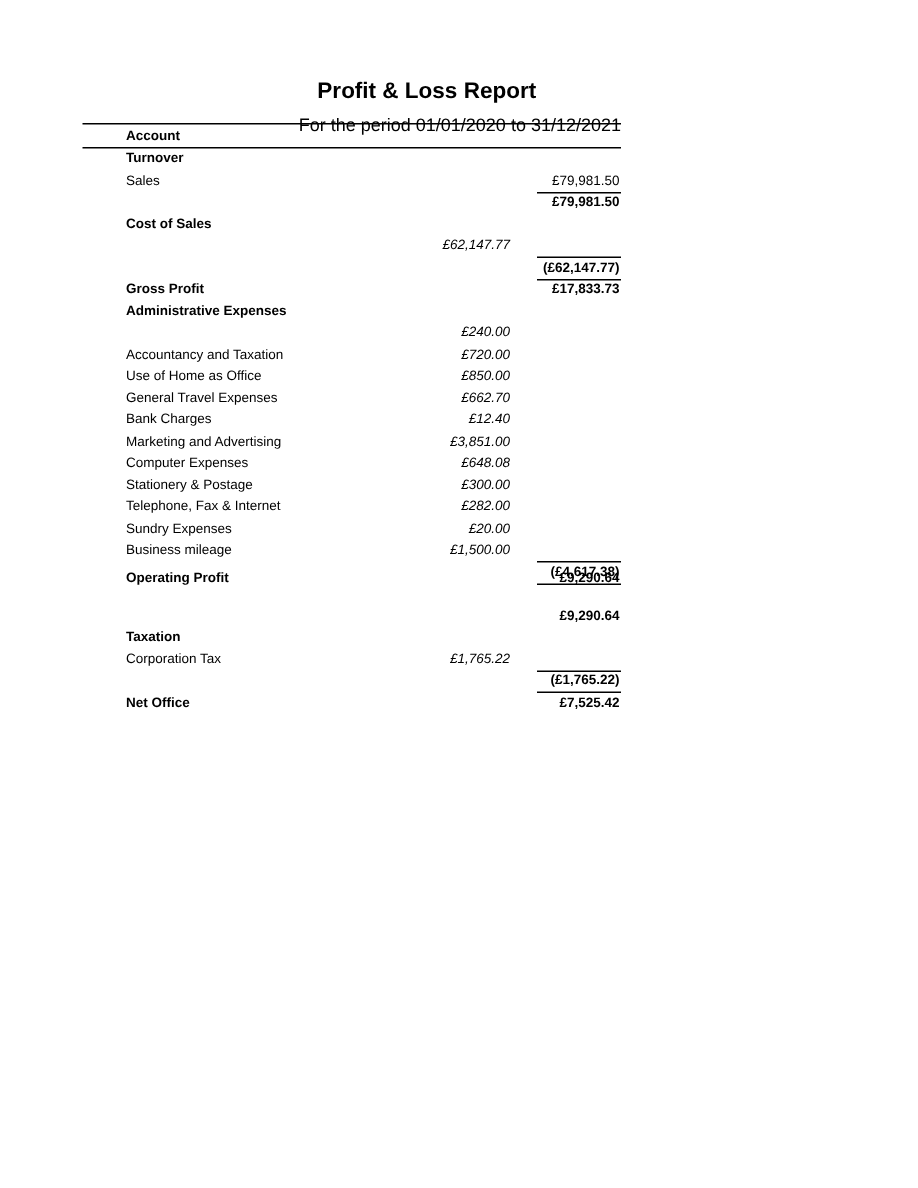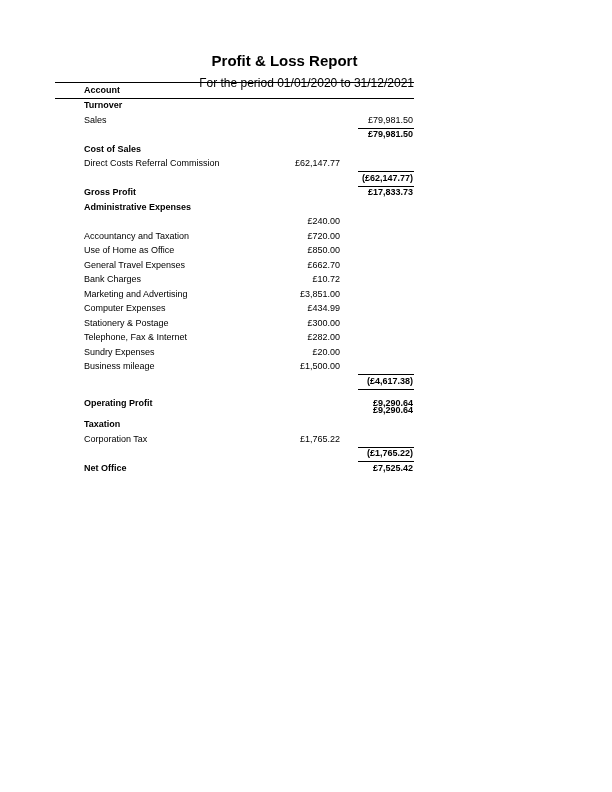--- a/index.html
+++ b/index.html
@@ -5,21 +5,21 @@
   html, body { margin: 0; padding: 0; background: #ffffff; }
   body { width: 612px; height: 792px; position: relative; overflow: hidden;
          font-family: "Liberation Sans", "DejaVu Sans", sans-serif; color: #000; }
   .report { position: absolute; left: 55px; top: 55px; width: 359px; }
   .title { position: absolute; left: 0; top: 0; width: 359px; text-align: center;
            font-size: 15px; font-weight: bold; line-height: 12px; padding-left: 100px; box-sizing: border-box; }
   .period { position: absolute; right: 0; top: 22px; font-size: 12px; line-height: 12px; text-align: right; }
   .hdr-rule { position: absolute; left: 0; width: 359px; border-top: 1px solid #000; }
   .row { position: absolute; left: 0; width: 359px; height: 14.5px; font-size: 9px; line-height: 14.5px; }
   .row .lbl { position: absolute; left: 1px; top: 0; white-space: nowrap; margin-left: 28px; }
-  .row .mid { position: absolute; right: 74px; top: 0; text-align: right; white-space: nowrap; }
+  .row .mid { position: absolute; right: 74px; top: 0; text-align: right; white-space: nowrap; font-style: italic; }
   .row .rt  { position: absolute; right: 1px; top: 0; text-align: right; white-space: nowrap; }
   .b { font-weight: bold; }
   .rule { position: absolute; left: 303px; width: 56px; border-top: 1px solid #000; }
 </style>
 </head>
 <body>
 
 <div class="report">
   <div class="title">Profit &amp; Loss Report</div>
   <div class="period">For the period  01/01/2020 to 31/12/2021</div>
@@ -45,21 +45,20 @@
         <span class="mid"></span>
         <span class="rt b">£79,981.50</span>
       </div>
       <div class="rule" style="top: 72.5px;"></div>
       <div class="row" style="top: 86.5px;">
         <span class="lbl b">Cost of Sales</span>
         <span class="mid"></span>
         <span class="rt"></span>
       </div>
       <div class="row" style="top: 101px;">
-        <span class="lbl">Direct Costs Referral Commission</span>
         <span class="mid">£62,147.77</span>
         <span class="rt"></span>
       </div>
       <div class="row" style="top: 115.5px;">
         <span class="lbl"></span>
         <span class="mid"></span>
         <span class="rt b">(£62,147.77)</span>
       </div>
       <div class="rule" style="top: 116px;"></div>
       <div class="row" style="top: 130px;">
@@ -87,31 +86,31 @@
         <span class="mid">£850.00</span>
         <span class="rt"></span>
       </div>
       <div class="row" style="top: 202.5px;">
         <span class="lbl">General Travel Expenses</span>
         <span class="mid">£662.70</span>
         <span class="rt"></span>
       </div>
       <div class="row" style="top: 217px;">
         <span class="lbl">Bank Charges</span>
-        <span class="mid">£10.72</span>
+        <span class="mid">£12.40</span>
         <span class="rt"></span>
       </div>
       <div class="row" style="top: 231.5px;">
         <span class="lbl">Marketing and Advertising</span>
         <span class="mid">£3,851.00</span>
         <span class="rt"></span>
       </div>
       <div class="row" style="top: 246px;">
         <span class="lbl">Computer Expenses</span>
-        <span class="mid">£434.99</span>
+        <span class="mid">£648.08</span>
         <span class="rt"></span>
       </div>
       <div class="row" style="top: 260.5px;">
         <span class="lbl">Stationery &amp; Postage</span>
         <span class="mid">£300.00</span>
         <span class="rt"></span>
       </div>
       <div class="row" style="top: 275px;">
         <span class="lbl">Telephone, Fax &amp; Internet</span>
         <span class="mid">£282.00</span>
@@ -126,21 +125,21 @@
         <span class="lbl">Business mileage</span>
         <span class="mid">£1,500.00</span>
         <span class="rt"></span>
       </div>
       <div class="row" style="top: 318.5px;">
         <span class="lbl"></span>
         <span class="mid"></span>
         <span class="rt b">(£4,617.38)</span>
       </div>
       <div class="rule" style="top: 319px;"></div>
-      <div class="row" style="top: 341px;">
+      <div class="row" style="top: 323px;">
         <span class="lbl b">Operating Profit</span>
         <span class="mid"></span>
         <span class="rt b">£9,290.64</span>
       </div>
       <div class="rule" style="top: 333.5px;"></div>
       <div class="row" style="top: 347.5px;">
         <span class="mid"></span>
         <span class="rt b">£9,290.64</span>
       </div>
       <div class="row" style="top: 362px;">

